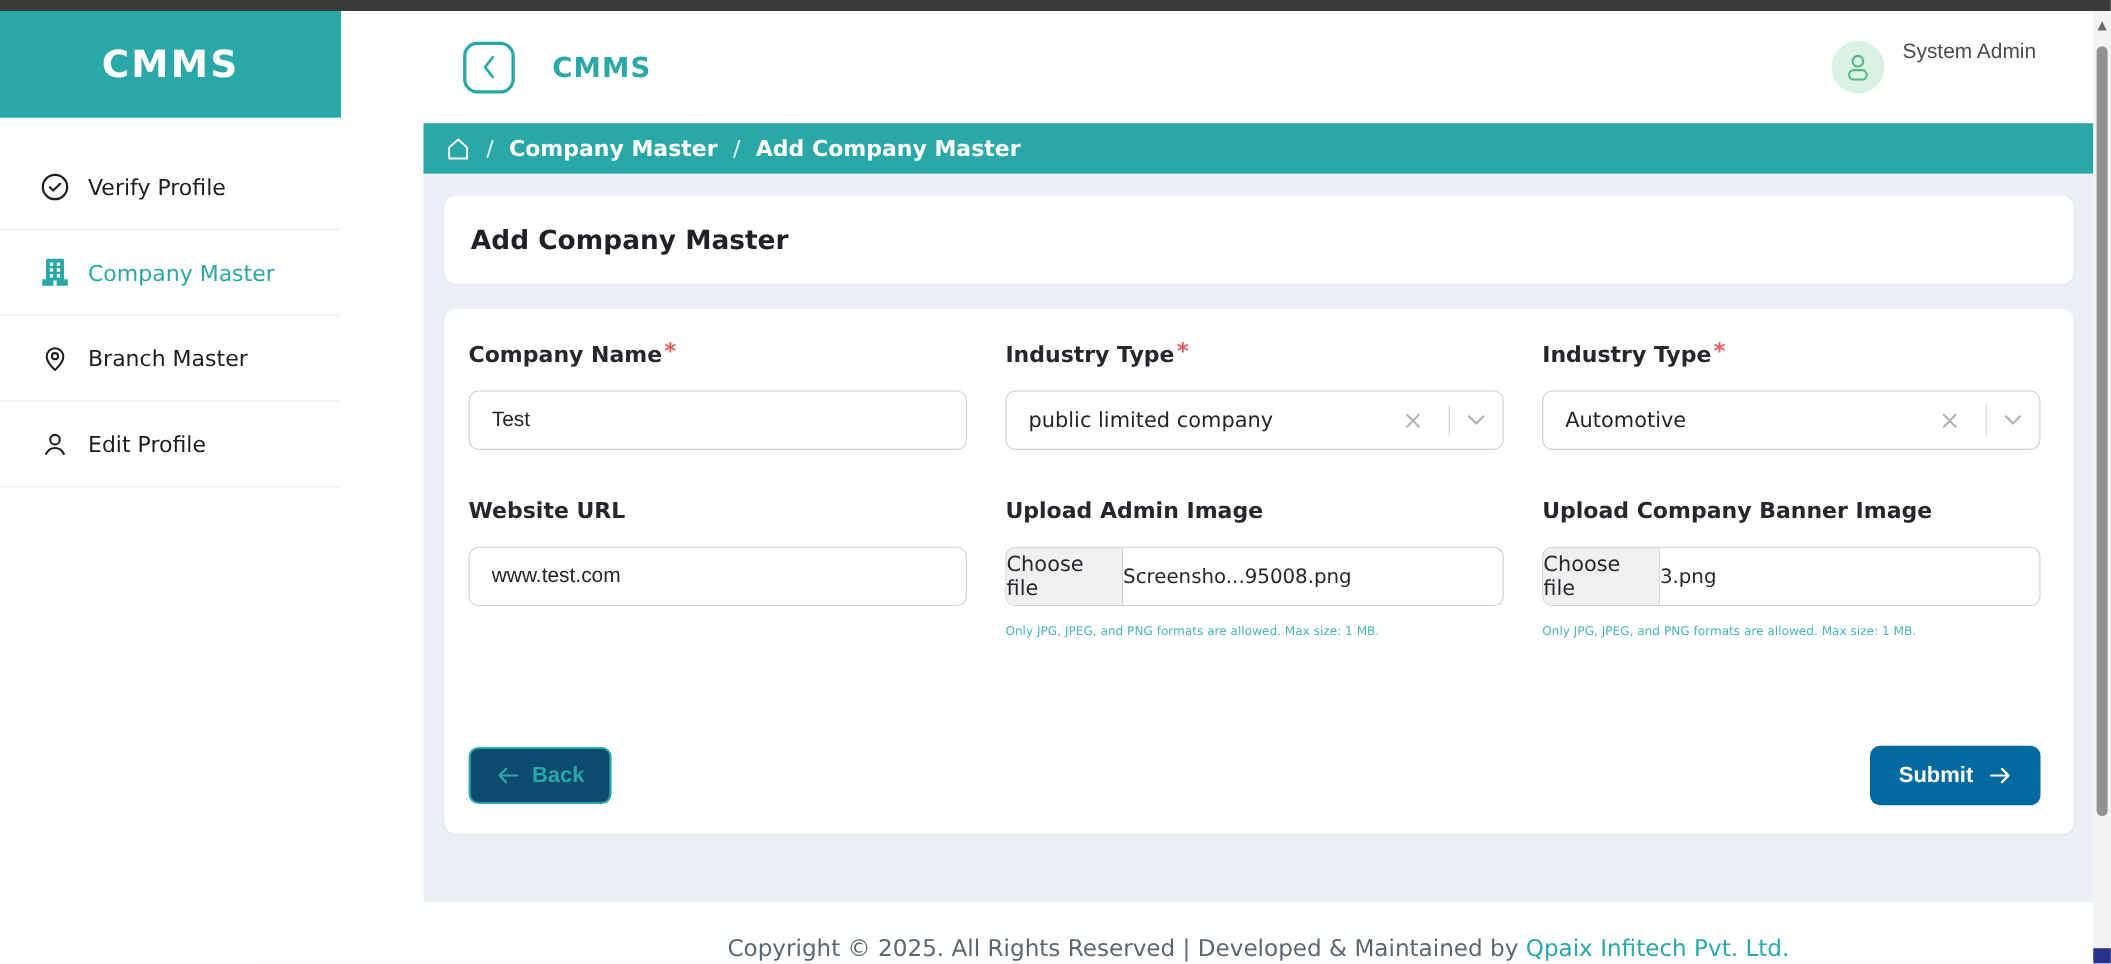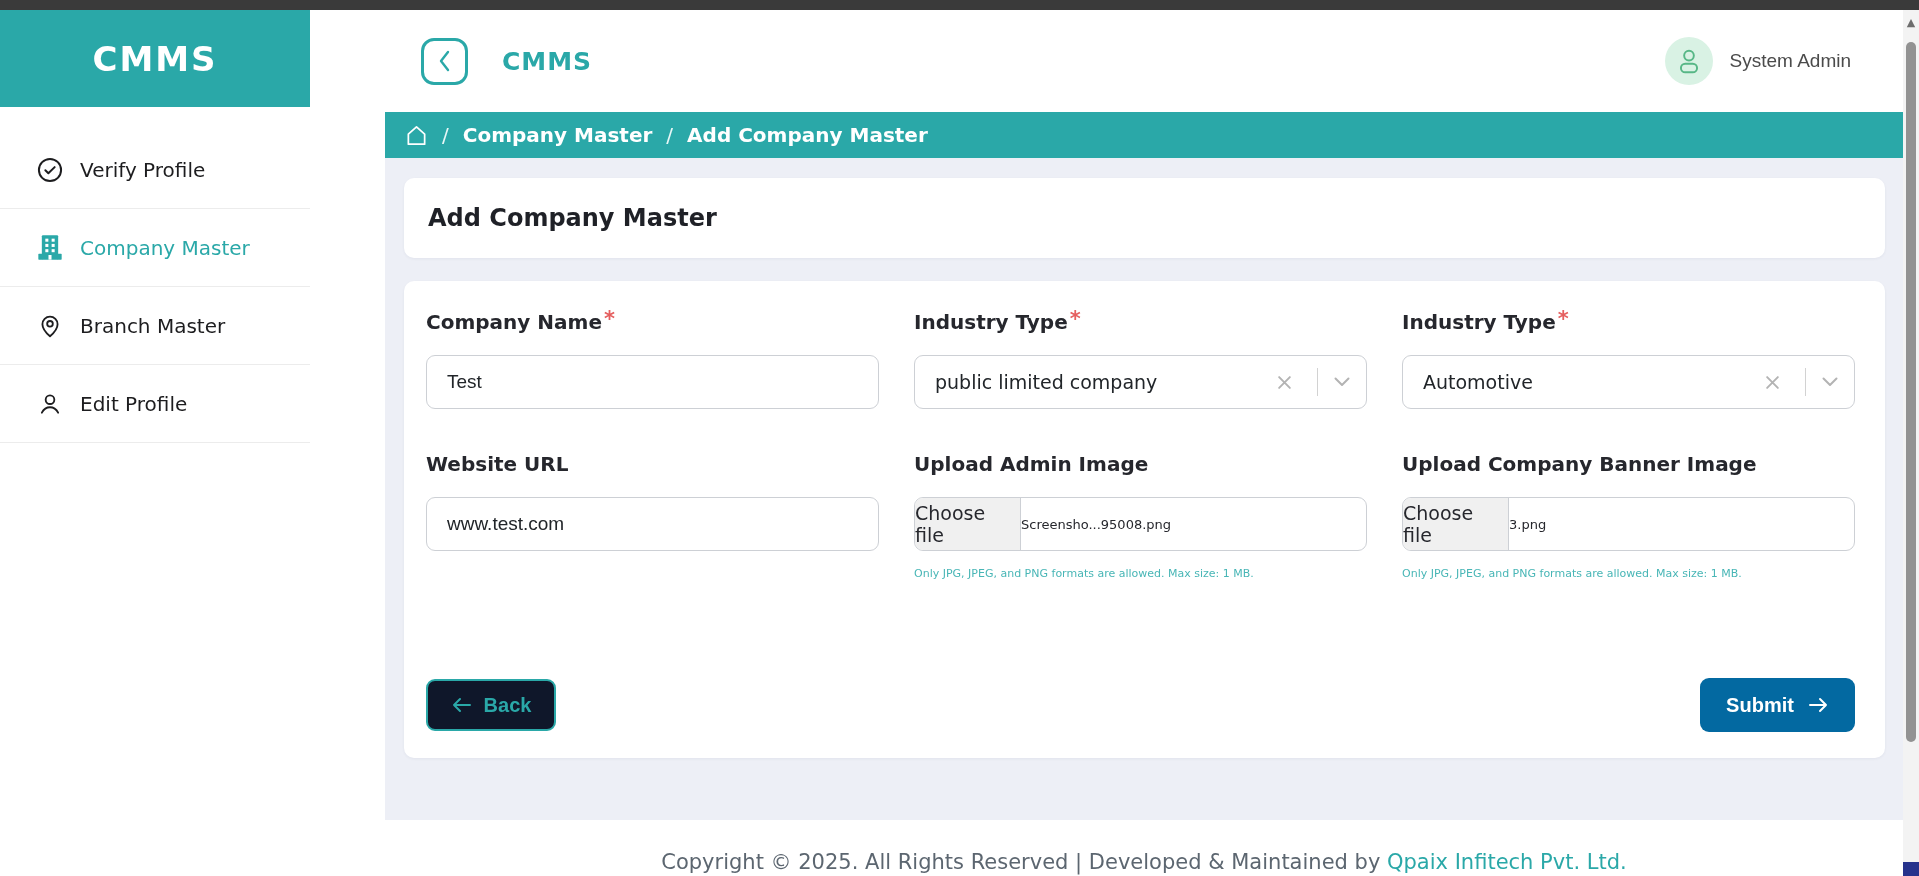--- a/index.html
+++ b/index.html
@@ -26,21 +26,21 @@
   .menu-item .mi-label { font-size:20px; color:#1d1d1f; font-weight:400; }
   .menu-item.active .mi-label { color:#2aa8a8; }
   .mi-icon { width:28px; height:28px; display:flex; align-items:center; justify-content:center; }
 
   
   .header { position:absolute; left:385px; top:10px; width:1518px; height:102px; background:#fff;
             display:flex; align-items:center; padding:0 52px 0 36px; }
   .back-square { width:47px; height:47px; border:3px solid #2aa8a8; border-radius:13px; background:#fff;
                  display:flex; align-items:center; justify-content:center; cursor:pointer; }
   .header-title { margin-left:34px; color:#2aa8a8; font-size:25px; font-weight:700; letter-spacing:1px; }
-  .header-user { margin-left:auto; display:flex; align-items:center; gap:17px; cursor:pointer; }
+  .header-user { margin-left:auto; display:flex; align-items:flex-start; gap:17px; cursor:pointer; }
   .avatar { width:48px; height:48px; border-radius:50%; background:#d9f2e4; display:flex; align-items:center; justify-content:center; }
   .user-name { font-family:"Liberation Sans", sans-serif; font-size:19px; color:#4b4b4b; }
 
   
   .breadcrumb { position:absolute; left:385px; top:112px; width:1518px; height:46px; background:#2aa8a8;
                 display:flex; align-items:center; padding-left:20px; gap:14px; color:#fff; }
   .bc-text { font-size:20px; font-weight:600; color:#fff; }
   .bc-sep { font-size:20px; color:#e8f7f7; font-weight:400; }
 
   
@@ -61,24 +61,24 @@
                      font-family:"Liberation Sans", sans-serif; border-radius:9px; }
   .select-value { padding-left:20px; flex:1; color:#212529; }
   .sel-clear { width:40px; text-align:center; color:#b3b3b3; font-size:18px; cursor:pointer; }
   .sel-divider { width:1px; height:28px; background:#d2d2d2; }
   .sel-chevron { width:48px; display:flex; align-items:center; justify-content:center; color:#b3b3b3; cursor:pointer; }
   .row2 { margin-top:43px; }
   .file-control { overflow:hidden; cursor:pointer; }
   .choose-file { width:106px; height:100%; background:#f0f0f0; border-right:1px solid #cdd0d5;
                  display:flex; align-items:center; justify-content:center; font-size:19px; color:#26272d;
                  border-radius:8px 0 0 8px; }
-  .file-name { font-size:13px; color:#26272d; }
+  .file-name { font-size:18px; color:#26272d; }
   .helper { margin-top:14px; width:352px; font-size:11px; line-height:1.6; color:#48b6b6; }
   .btn-row { position:absolute; left:22px; right:30px; bottom:26px; display:flex; justify-content:space-between; align-items:center; }
-  .btn-back { width:130px; height:52px; border:2px solid #2aa8a8; border-radius:9px; background:#0f172a;
+  .btn-back { width:130px; height:52px; border:2px solid #2aa8a8; border-radius:9px; background:#0c4a6e;
               color:#2aa8a8; font-size:20px; font-weight:600; display:flex; align-items:center; justify-content:center; gap:11px; cursor:pointer; }
   .btn-submit { width:155px; height:54px; border:none; border-radius:9px; background:#0369a1;
                 color:#fff; font-size:20px; font-weight:600; display:flex; align-items:center; justify-content:center; gap:13px; cursor:pointer; }
 
   
   .footer { position:absolute; left:385px; top:820px; width:1518px; height:56px; background:#fff;
             display:flex; justify-content:center; align-items:flex-end; padding-bottom:2px; }
   .footer-inner { font-size:21px; color:#5c6670; }
   .footer-link { color:#2aa8a8; cursor:pointer; text-decoration:none; }
   svg { display:block; }

